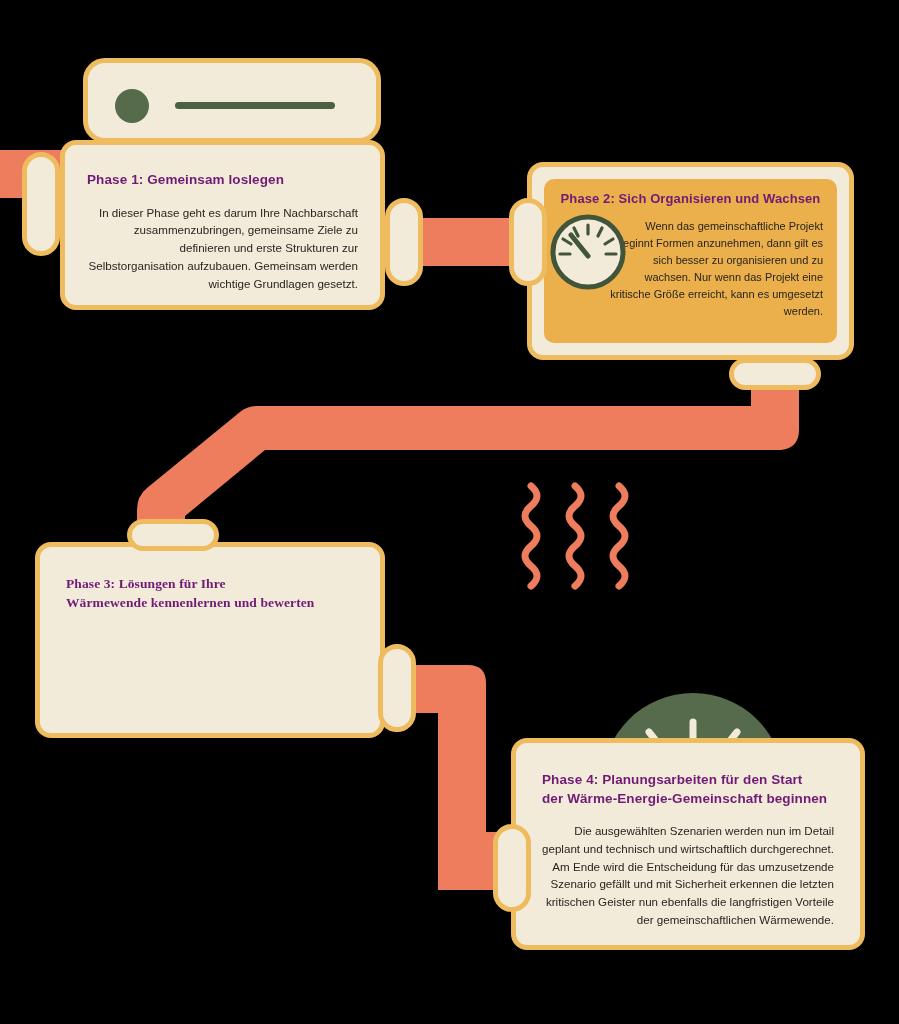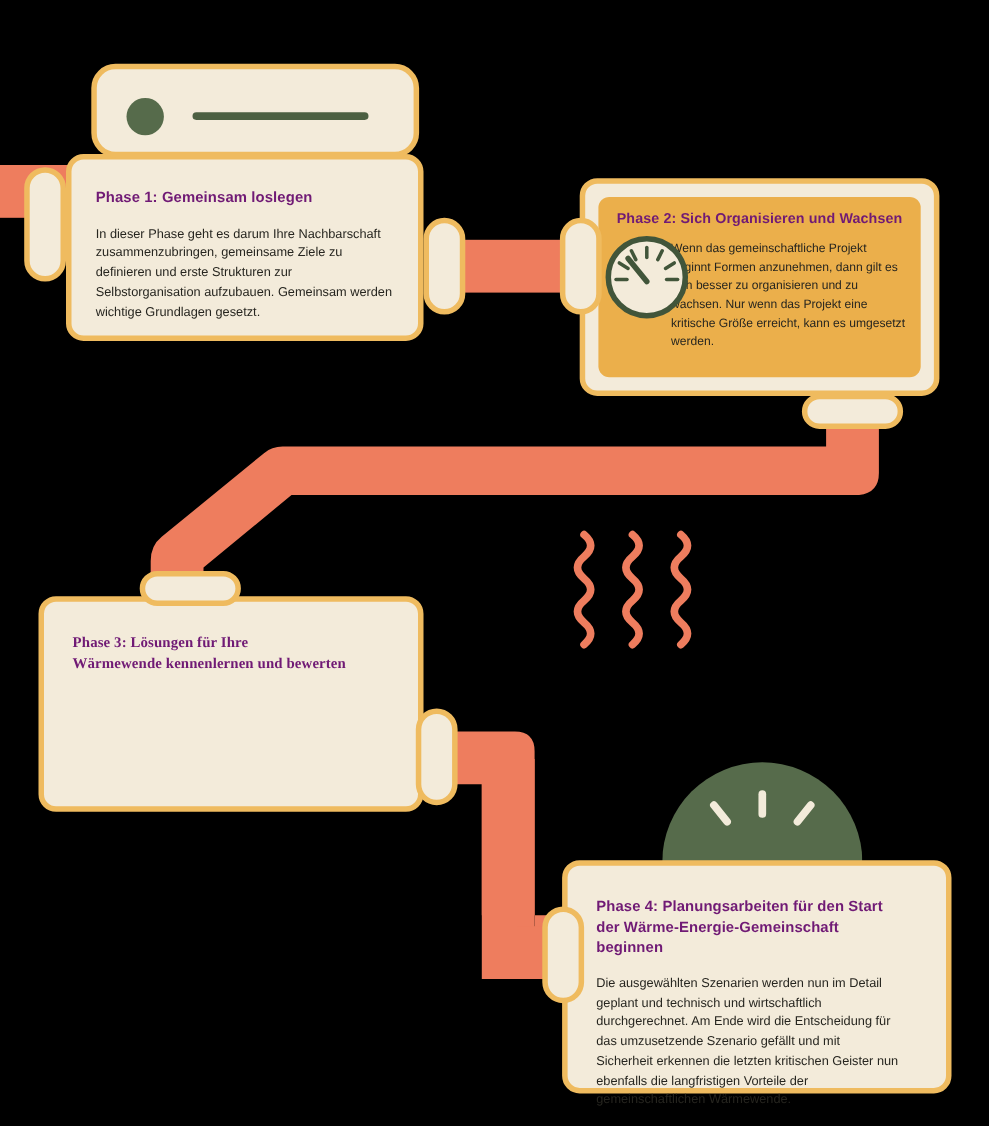--- a/index.html
+++ b/index.html
@@ -70,40 +70,41 @@
     box-sizing:border-box;
   }
   #p2-gauge{
     position:absolute;left:5px;top:34px;width:78px;height:78px;
   }
 
   
   #phase3{left:35px;top:542px;width:350px;height:196px;padding:28px 26px 0 26px;font-family:Liberation Serif, serif;}
 
   
-  #phase4{left:511px;top:738px;width:354px;height:212px;padding:28px 42px 0 26px;margin-top:44px;}
+  #phase4{left:511px;top:738px;width:354px;height:212px;padding:28px 26px 0 26px;}
   #p4-dome{
     position:absolute;left:602px;top:692px;width:182px;height:92px;
     z-index:2;
   }
 
   
   .title{
     margin:0 0 14px 0;
     font-size:13.5px;
     font-weight:bold;
     line-height:1.38;
     color:#701a75;
     letter-spacing:.1px;
   }
   .body{
     margin:0;
     font-size:11.6px;
     line-height:1.53;
     color:#26251F;
+    text-align:right;
   }
   .title-sm{font-size:13px;text-align:center;}
   #p2-inner .title{margin-bottom:10px;font-size:13px;}
   #p2-inner .body{
     margin-left:52px;
     font-size:11px;
     line-height:1.54;
   }
   .pre{white-space:pre-line;}
 </style>

